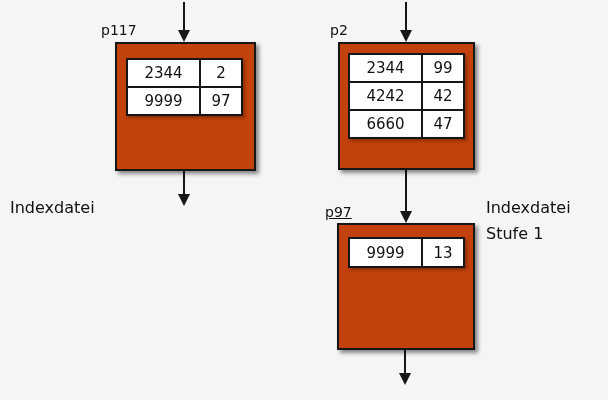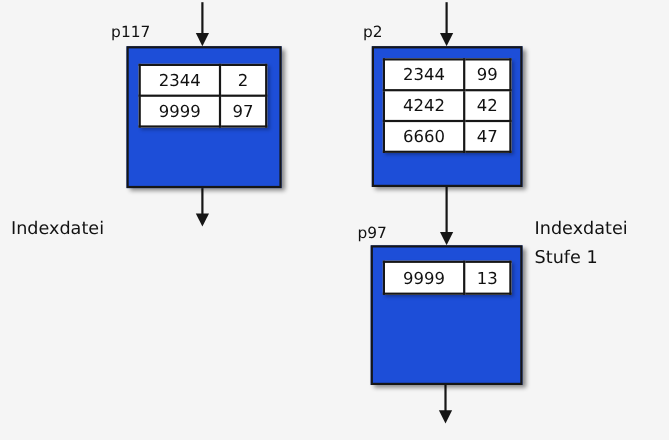--- a/index.html
+++ b/index.html
@@ -9,21 +9,21 @@
     font-family:"DejaVu Sans","Liberation Sans",sans-serif;
     color:#111;
     position:relative;
     overflow:hidden;
   }
   .canvas{position:absolute;inset:0;}
 
   
   .node-box{
     position:absolute;
-    background:#1d4ed8;
+    background:#c2410c;
     border:2px solid #161616;
     box-shadow:3px 3px 4px rgba(0,0,0,0.45);
     box-sizing:border-box;
   }
   .node-label{
     position:absolute;
     font-size:14px;
     line-height:16px;
     white-space:nowrap;
   }
@@ -126,21 +126,21 @@
         <td class="v">42</td>
       </tr>
       <tr class="r28">
         <td class="k">6660</td>
         <td class="v">47</td>
       </tr>
     </tbody>
       </table>
   </div>
 
-  <div class="node-label" style="left:325px;top:204px;">p97</div>
+  <div class="node-label" style="left:325px;top:204px;text-decoration:underline;">p97</div>
   <div class="node-box" style="left:337px;top:223px;width:138px;height:127px;">
     <table class="node-table" style="margin:12px 0 0 9px;">
       <tbody>
           <tr class="r29">
         <td class="k">9999</td>
         <td class="v">13</td>
       </tr>
     </tbody>
       </table>
   </div>

